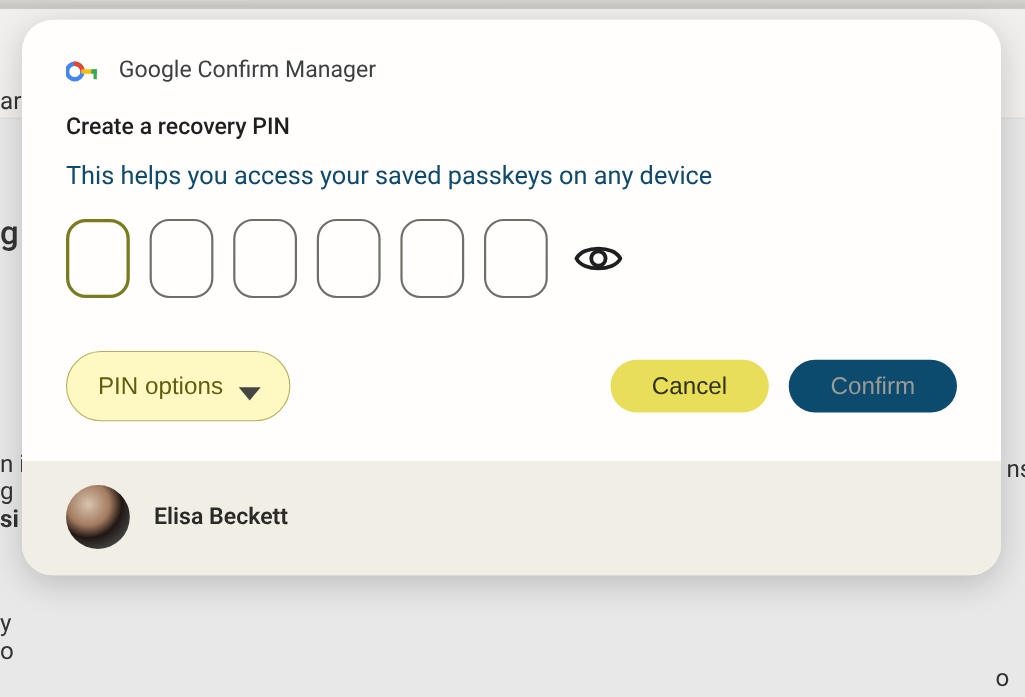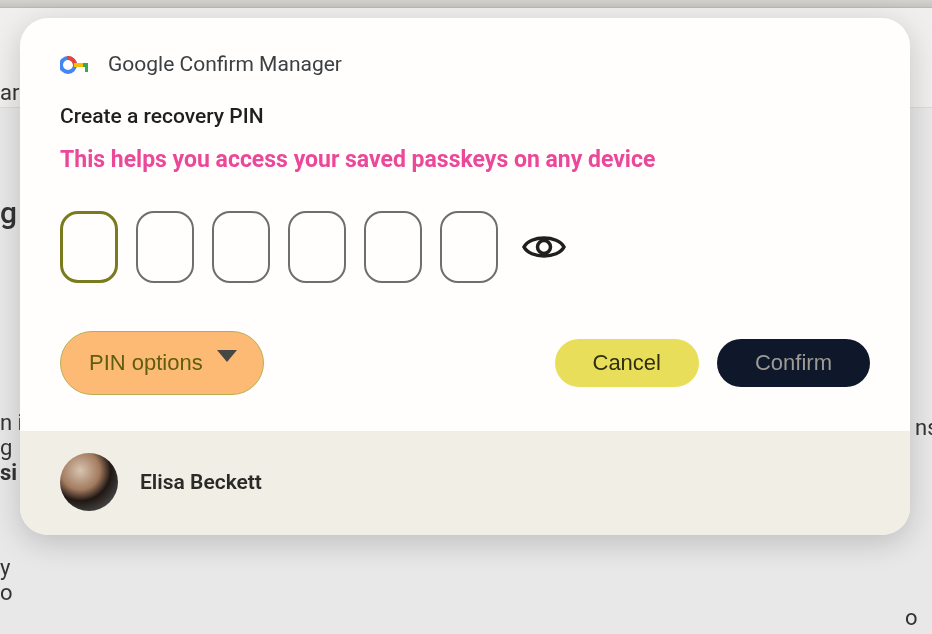--- a/index.html
+++ b/index.html
@@ -62,23 +62,23 @@
       padding: 8px 40px 36px 40px;
     }
     .main-heading {
       font-size: 21px;
       font-weight: 500;
       color: #1f1f1f;
       margin-bottom: 18px;
     }
     .sub-heading {
       font-size: 23px;
-      color: #ec4899;
-      font-weight: 700;
-      margin-bottom: 38px;
+      color: #0c4a6e;
+      font-weight: 400;
+      margin-bottom: 26px;
     }
     .pin-row {
       display: flex;
       align-items: center;
       gap: 18px;
       margin-bottom: 48px;
     }
     .pin-box {
       width: 58px;
       height: 72px;
@@ -100,25 +100,25 @@
       justify-content: center;
       cursor: pointer;
     }
     .actions-row {
       display: flex;
       align-items: center;
       justify-content: space-between;
     }
     .pin-options {
       display: flex;
-      align-items: flex-start;
+      align-items: flex-end;
       gap: 14px;
       border: 1.5px solid #b8ae56;
       color: #5f5e0f;
-      background: #fdba74;
+      background: #fef9c3;
       border-radius: 34px;
       padding: 18px 26px 18px 28px;
       font-size: 22px;
       font-weight: 500;
       cursor: pointer;
     }
     .chevron {
       width: 0;
       height: 0;
       border-left: 10px solid transparent;
@@ -135,21 +135,21 @@
       padding: 11px 38px;
       font-size: 22px;
       font-weight: 500;
       cursor: pointer;
     }
     .btn-cancel {
       background: #e9de5a;
       color: #2f2f0e;
     }
     .btn-confirm {
-      background: #0f172a;
+      background: #0c4a6e;
       color: #9c9b94;
       cursor: default;
     }
     .footer {
       background: #f1eee5;
       padding: 22px 40px 24px 40px;
       display: flex;
       align-items: center;
       gap: 22px;
     }

